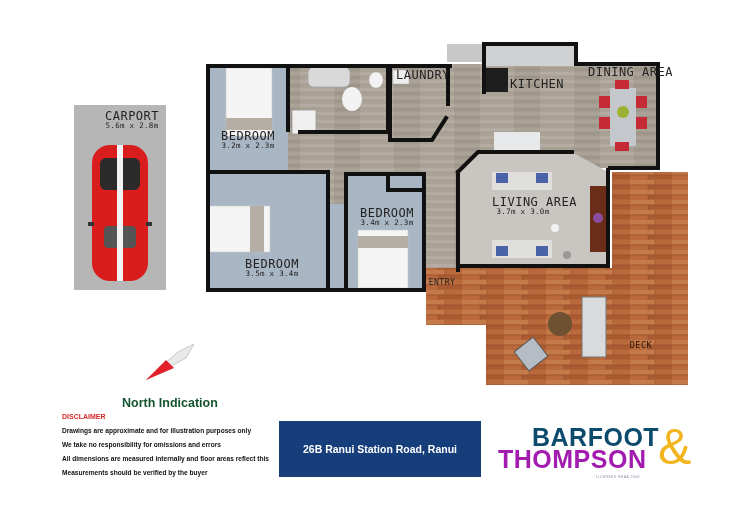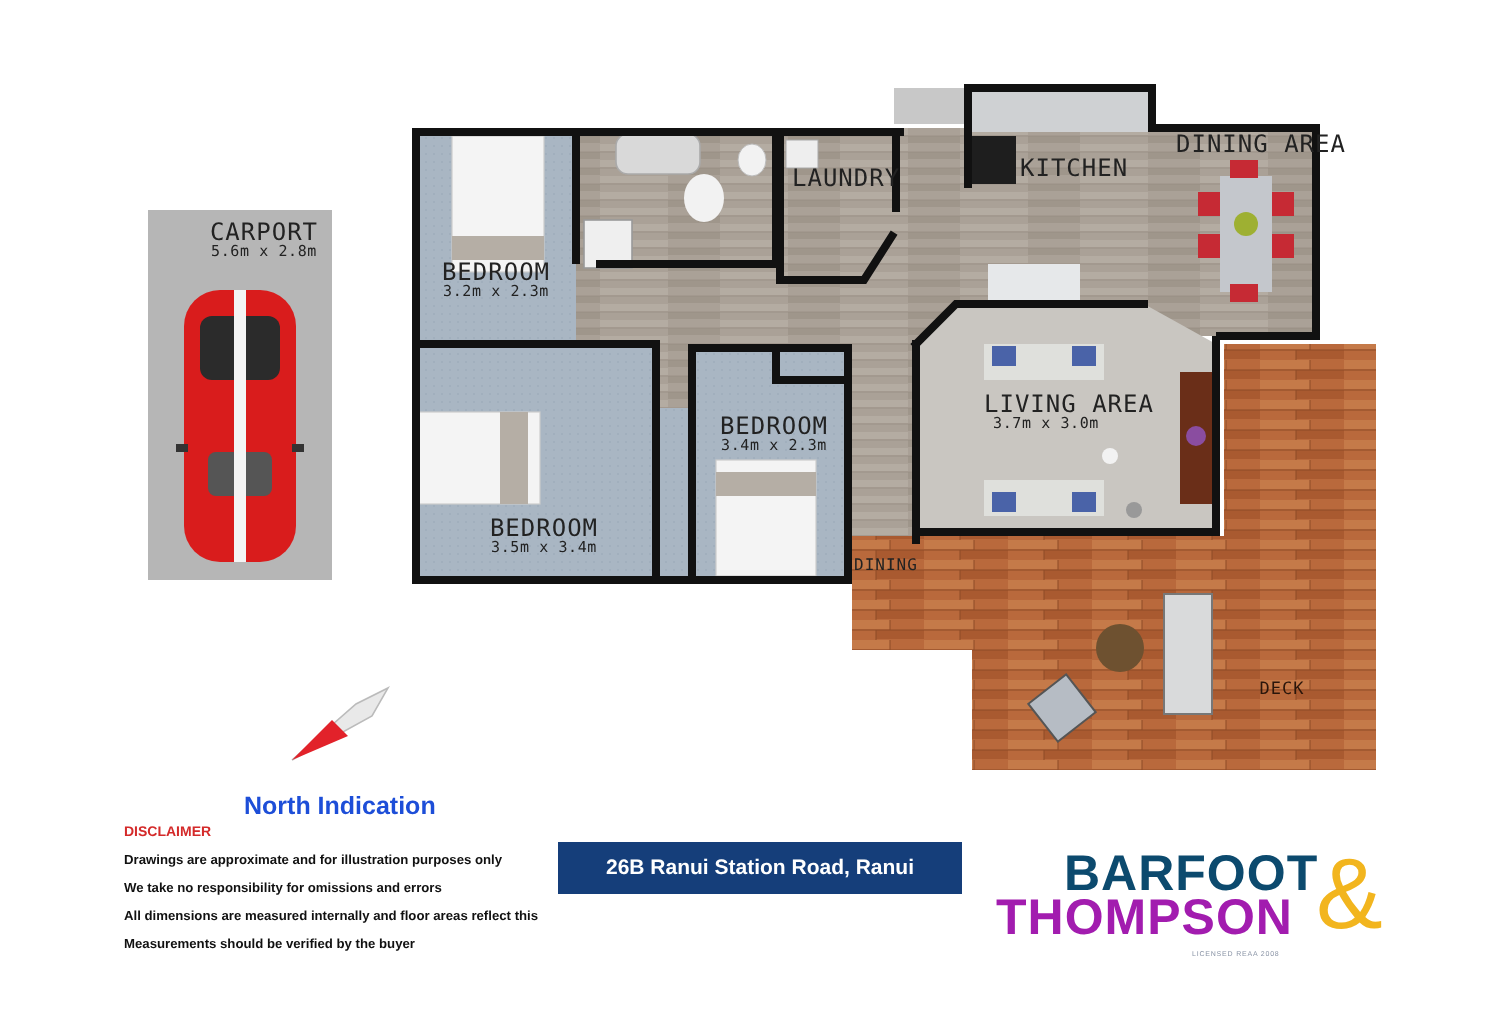--- a/index.html
+++ b/index.html
@@ -2,24 +2,24 @@
 <html><head>
 <meta charset="utf-8">
 <style>
   html,body{margin:0;padding:0;background:#ffffff;}
   body{width:749px;height:518px;position:relative;overflow:hidden;font-family:"Liberation Sans",sans-serif;}
   .abs{position:absolute;}
   svg{position:absolute;left:0;top:0;}
   .lbl{position:absolute;font-family:"DejaVu Sans Mono","Liberation Mono",monospace;color:#222;text-align:center;white-space:nowrap;letter-spacing:0.5px;}
   .lbl .t{display:block;font-size:12px;line-height:10px;}
   .lbl .d{display:block;font-size:7.5px;line-height:9px;letter-spacing:0.3px;}
-  .north-title{position:absolute;left:122px;top:396px;font-family:"Liberation Sans",sans-serif;font-weight:bold;font-size:12.5px;color:#1d4ed8;}
+  .north-title{position:absolute;left:122px;top:396px;font-family:"Liberation Sans",sans-serif;font-weight:bold;font-size:12.5px;color:#14532d;}
   .disc-head{position:absolute;left:62px;top:413px;font-family:"Liberation Sans",sans-serif;font-weight:bold;font-size:7px;color:#d42a2a;}
   .disc-line{position:absolute;left:62px;font-family:"Liberation Sans",sans-serif;font-weight:bold;font-size:6.6px;color:#111;white-space:nowrap;}
-  .addr{position:absolute;left:279px;top:421px;width:202px;height:26px;background:#153e7a;color:#fff;font-weight:bold;font-size:10.5px;display:flex;align-items:center;justify-content:center;font-family:"Liberation Sans",sans-serif;}
+  .addr{position:absolute;left:279px;top:421px;width:202px;height:56px;background:#153e7a;color:#fff;font-weight:bold;font-size:10.5px;display:flex;align-items:center;justify-content:center;font-family:"Liberation Sans",sans-serif;}
   .logo{position:absolute;left:498px;top:425px;width:210px;height:60px;}
   .logo .l1{position:absolute;left:34px;top:0;font-size:25px;font-weight:bold;color:#0c4a6e;letter-spacing:0.5px;line-height:24px;font-family:"Liberation Sans",sans-serif;}
   .logo .l2{position:absolute;left:0;top:22px;font-size:25px;font-weight:bold;color:#a21caf;letter-spacing:0.5px;line-height:24px;font-family:"Liberation Sans",sans-serif;}
   .logo .amp{position:absolute;left:160px;top:-4px;font-size:50px;color:#f2b51e;line-height:52px;font-family:"Liberation Sans",sans-serif;}
   .logo .lic{position:absolute;left:98px;top:50px;font-size:3.5px;color:#8a94a6;letter-spacing:0.4px;}
 </style>
 </head>
 <body>
 
 <div class="abs" style="left:0;top:0;width:749px;height:518px;">
@@ -155,21 +155,21 @@
 </div>
 
 <div class="lbl" style="left:74px;top:111px;width:116px;">
   <span class="t">CARPORT</span>
   <span class="d">5.6m x 2.8m</span>
 </div>
 <div class="lbl" style="left:210px;top:131px;width:76px;">
   <span class="t">BEDROOM</span>
   <span class="d">3.2m x 2.3m</span>
 </div>
-<div class="lbl" style="left:396px;top:84px;width:52px;">
+<div class="lbl" style="left:396px;top:70px;width:52px;">
   <span class="t">LAUNDRY</span>
 </div>
 <div class="lbl" style="left:510px;top:79px;width:50px;">
   <span class="t">KITCHEN</span>
 </div>
 <div class="lbl" style="left:588px;top:67px;width:68px;">
   <span class="t">DINING AREA</span>
 </div>
 <div class="lbl" style="left:236px;top:259px;width:72px;">
   <span class="t">BEDROOM</span>
@@ -177,21 +177,21 @@
 </div>
 <div class="lbl" style="left:356px;top:208px;width:62px;">
   <span class="t">BEDROOM</span>
   <span class="d">3.4m x 2.3m</span>
 </div>
 <div class="lbl" style="left:492px;top:197px;width:62px;">
   <span class="t">LIVING AREA</span>
   <span class="d">3.7m x 3.0m</span>
 </div>
 <div class="lbl" style="left:427px;top:278px;width:30px;">
-  <span class="t" style="font-size:8px;">DINING</span>
+  <span class="t" style="font-size:8px;">ENTRY</span>
 </div>
 <div class="lbl" style="left:626px;top:308px;width:30px;margin-top:32px;">
   <span class="t" style="font-size:8.5px;color:#2a160b;">DECK</span>
 </div>
 
 <div class="north-title">North Indication</div>
 <div class="disc-head">DISCLAIMER</div>
 <div class="disc-line" style="top:427px;">Drawings are approximate and for illustration purposes only</div>
 <div class="disc-line" style="top:441px;">We take no responsibility for omissions and errors</div>
 <div class="disc-line" style="top:455px;">All dimensions are measured internally and floor areas reflect this</div>

